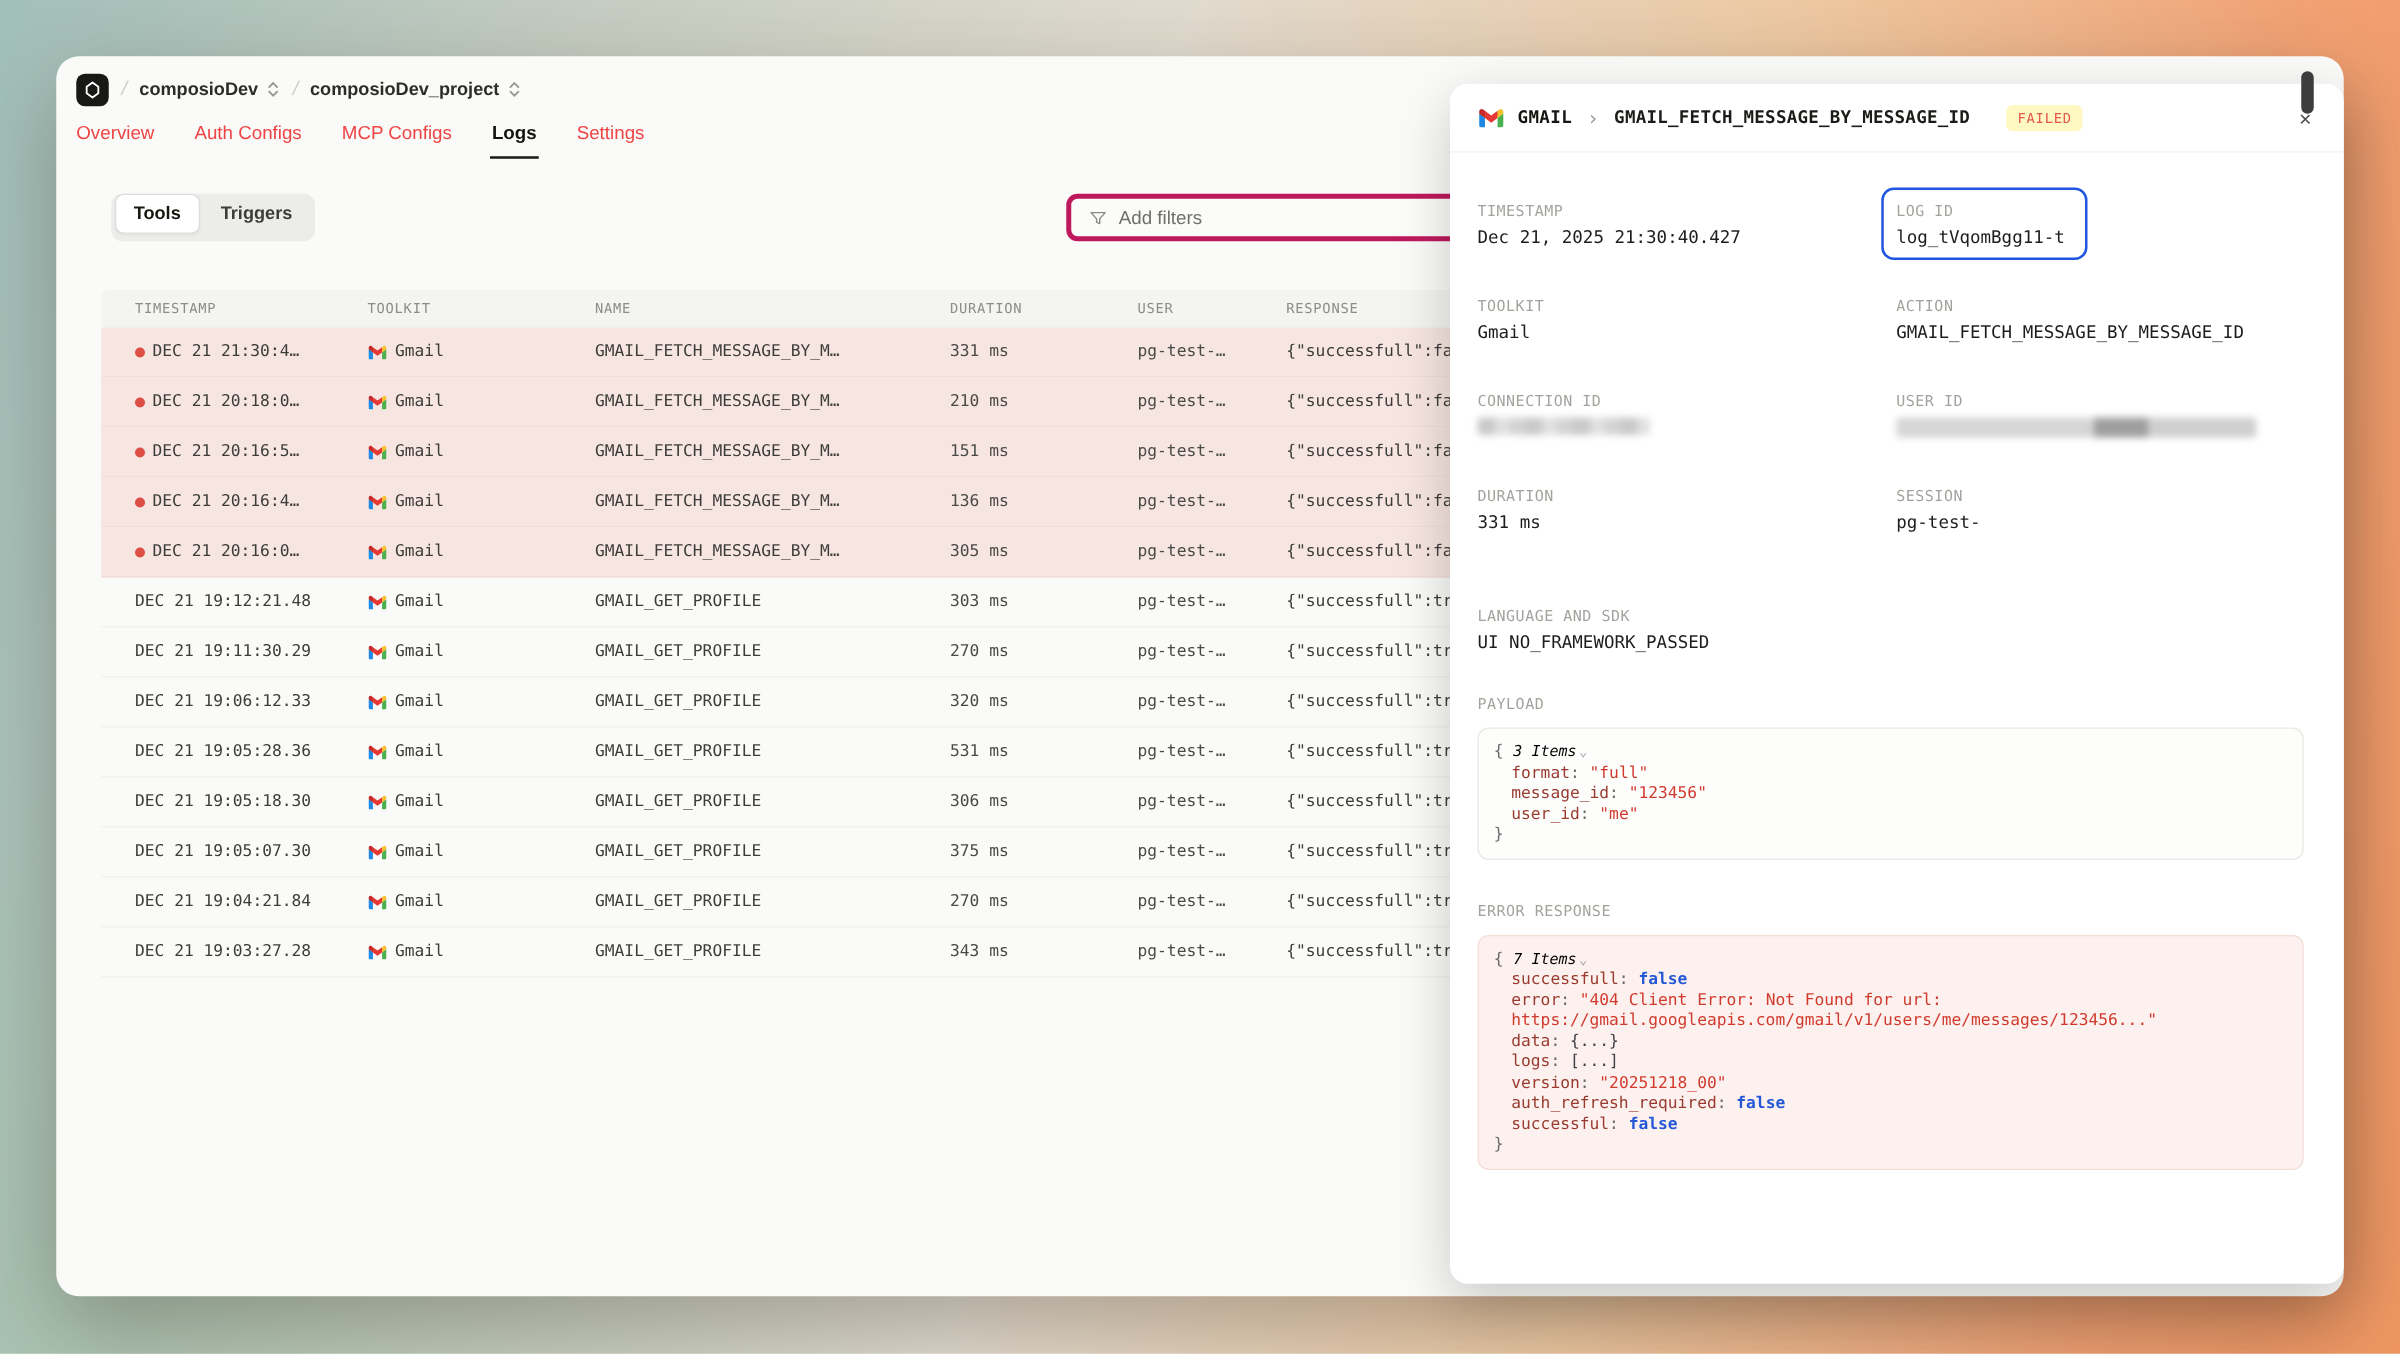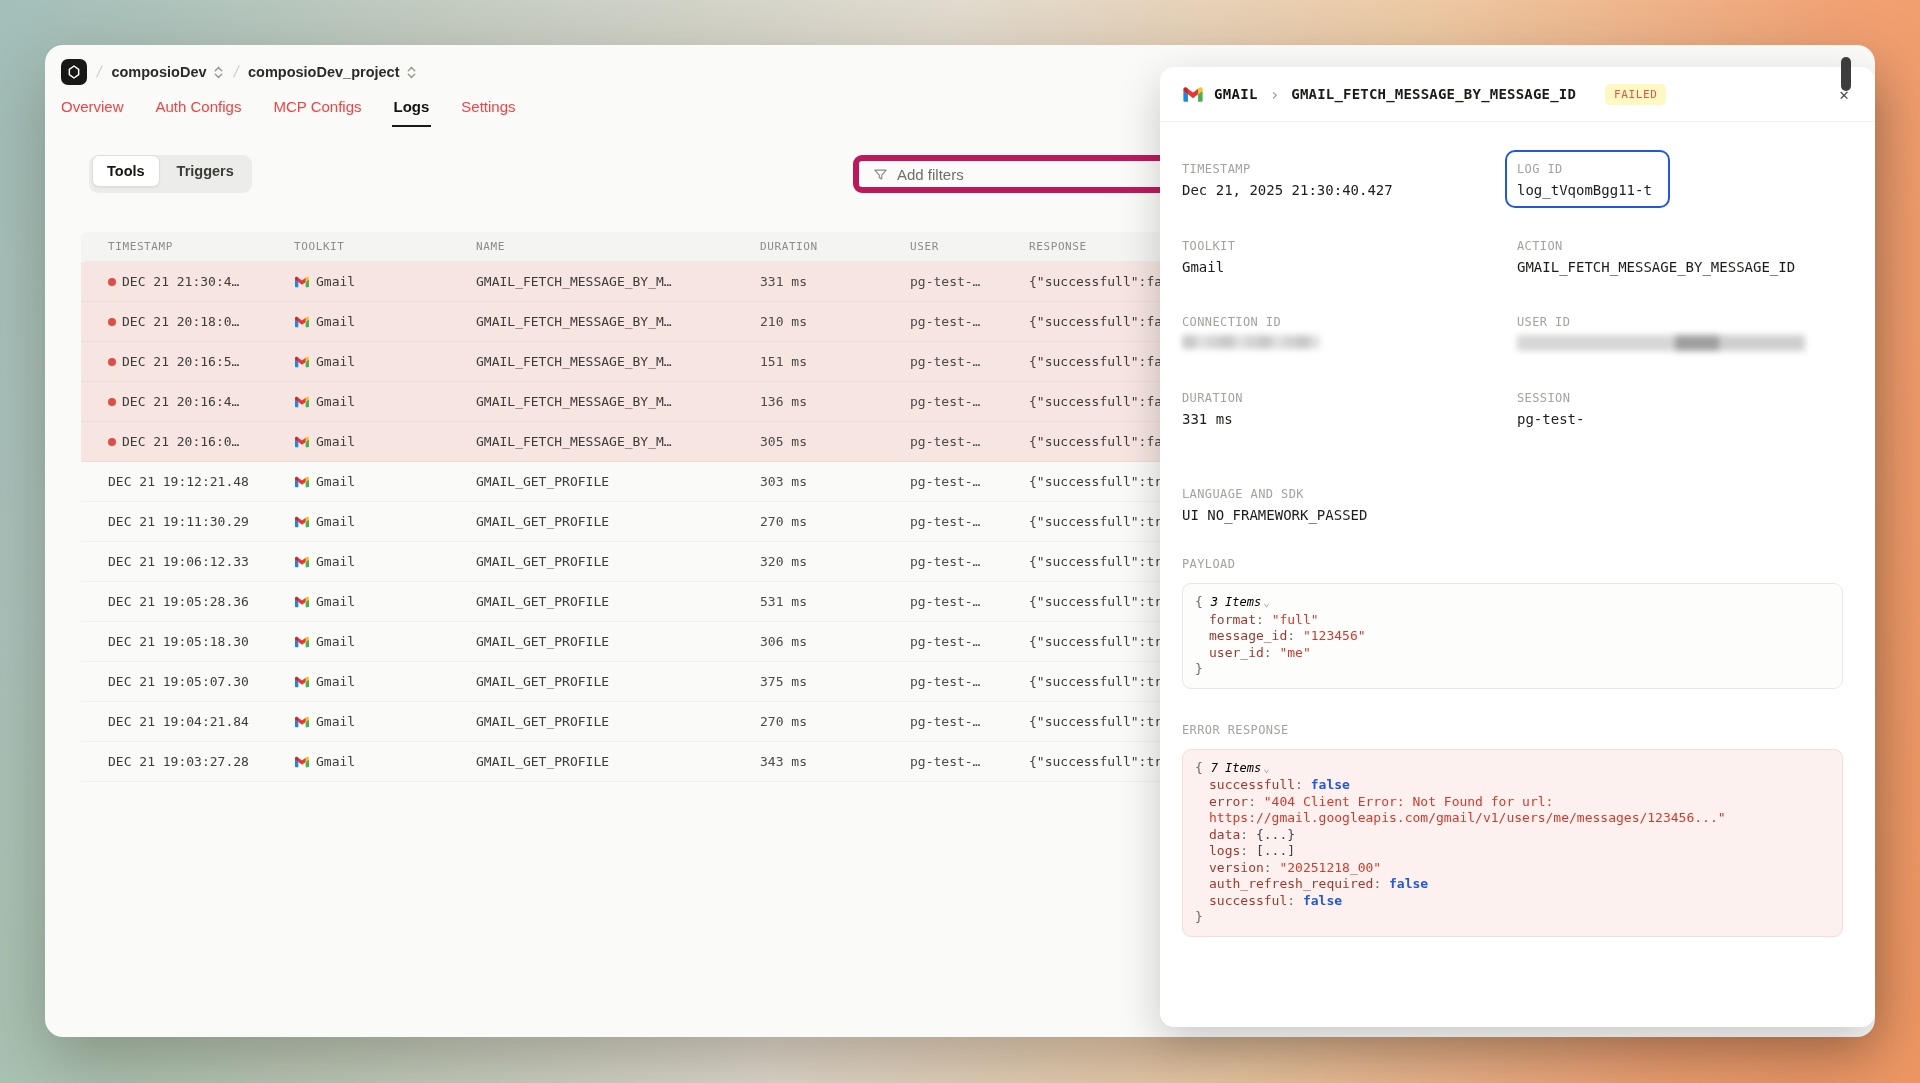--- a/index.html
+++ b/index.html
@@ -13,36 +13,36 @@
   }
   .window{
     position:absolute;left:45px;top:45px;width:1830px;height:992px;
     background:#fafaf9;border-radius:18px;
     box-shadow:0 24px 70px rgba(40,30,20,0.30);
   }
   
   .topbar{position:absolute;left:16px;top:9px;height:36px;display:flex;align-items:center;gap:10px;}
   .logo{width:26px;height:26px;border-radius:7px;background:#181817;display:flex;align-items:center;justify-content:center;cursor:pointer;}
   .slash{color:#cfcfca;font-size:16px;transform:skewX(-12deg);}
-  .crumb{display:flex;align-items:flex-end;gap:6px;cursor:pointer;}
+  .crumb{display:flex;align-items:flex-start;gap:6px;cursor:pointer;}
   .crumb .ctext{font-size:14.5px;color:#2b2b28;font-weight:600;}
   
   .tabs{position:absolute;left:14px;top:53px;display:flex;gap:28px;}
   .tab{background:none;border:none;padding:0 2px 10px 2px;font-family:"Liberation Sans",sans-serif;
     font-size:15px;color:#ef4444;cursor:pointer;border-bottom:2px solid transparent;}
   .tab.active{color:#13130f;font-weight:600;border-bottom:2px solid #1a1a17;}
   
   .toolbar{position:absolute;left:44px;right:24px;top:110px;height:38px;}
   .segmented{position:absolute;left:0;top:0;height:38px;background:#ececea;border-radius:9px;
     display:flex;padding:0 3px;gap:2px;box-sizing:border-box;}
   .seg{height:32px;padding:0 14px;border-radius:7px;border:1px solid transparent;background:transparent;
     font-family:"Liberation Sans",sans-serif;font-size:14.5px;font-weight:600;color:#3c3c38;cursor:pointer;}
   .seg.active{background:#ffffff;border:1px solid #dddddb;color:#16160f;box-shadow:0 1px 2px rgba(0,0,0,0.06);}
   .add-filters{position:absolute;left:764px;top:0;height:38px;width:560px;box-sizing:border-box;
-    display:flex;align-items:center;gap:9px;padding:0 14px;background:#fbfbfa;border:6px solid #be185d;
+    display:flex;align-items:center;gap:9px;padding:0 14px;background:#fbfbfa;border:4px solid #be185d;
     border-radius:9px;cursor:pointer;}
   .add-filters span{font-size:15px;color:#6f6f6a;}
   
   .logtable{position:absolute;left:36px;top:187px;width:1769px;font-family:"DejaVu Sans Mono",monospace;}
   .thead,.row{display:grid;grid-template-columns:186px 182px 284px 150px 119px 1fr;
     align-items:center;padding-left:27px;box-sizing:border-box;}
   .thead{height:30px;background:#f4f4f2;border-radius:6px;border-bottom:1px solid #ebebe8;}
   .th{font-size:11px;letter-spacing:0.6px;color:#8c8c88;}
   .row{height:40px;border-bottom:1px solid #f0f0ee;cursor:pointer;}
   .row.failed{background:#f6e5e1;border-bottom:1px solid #efdcd7;}

